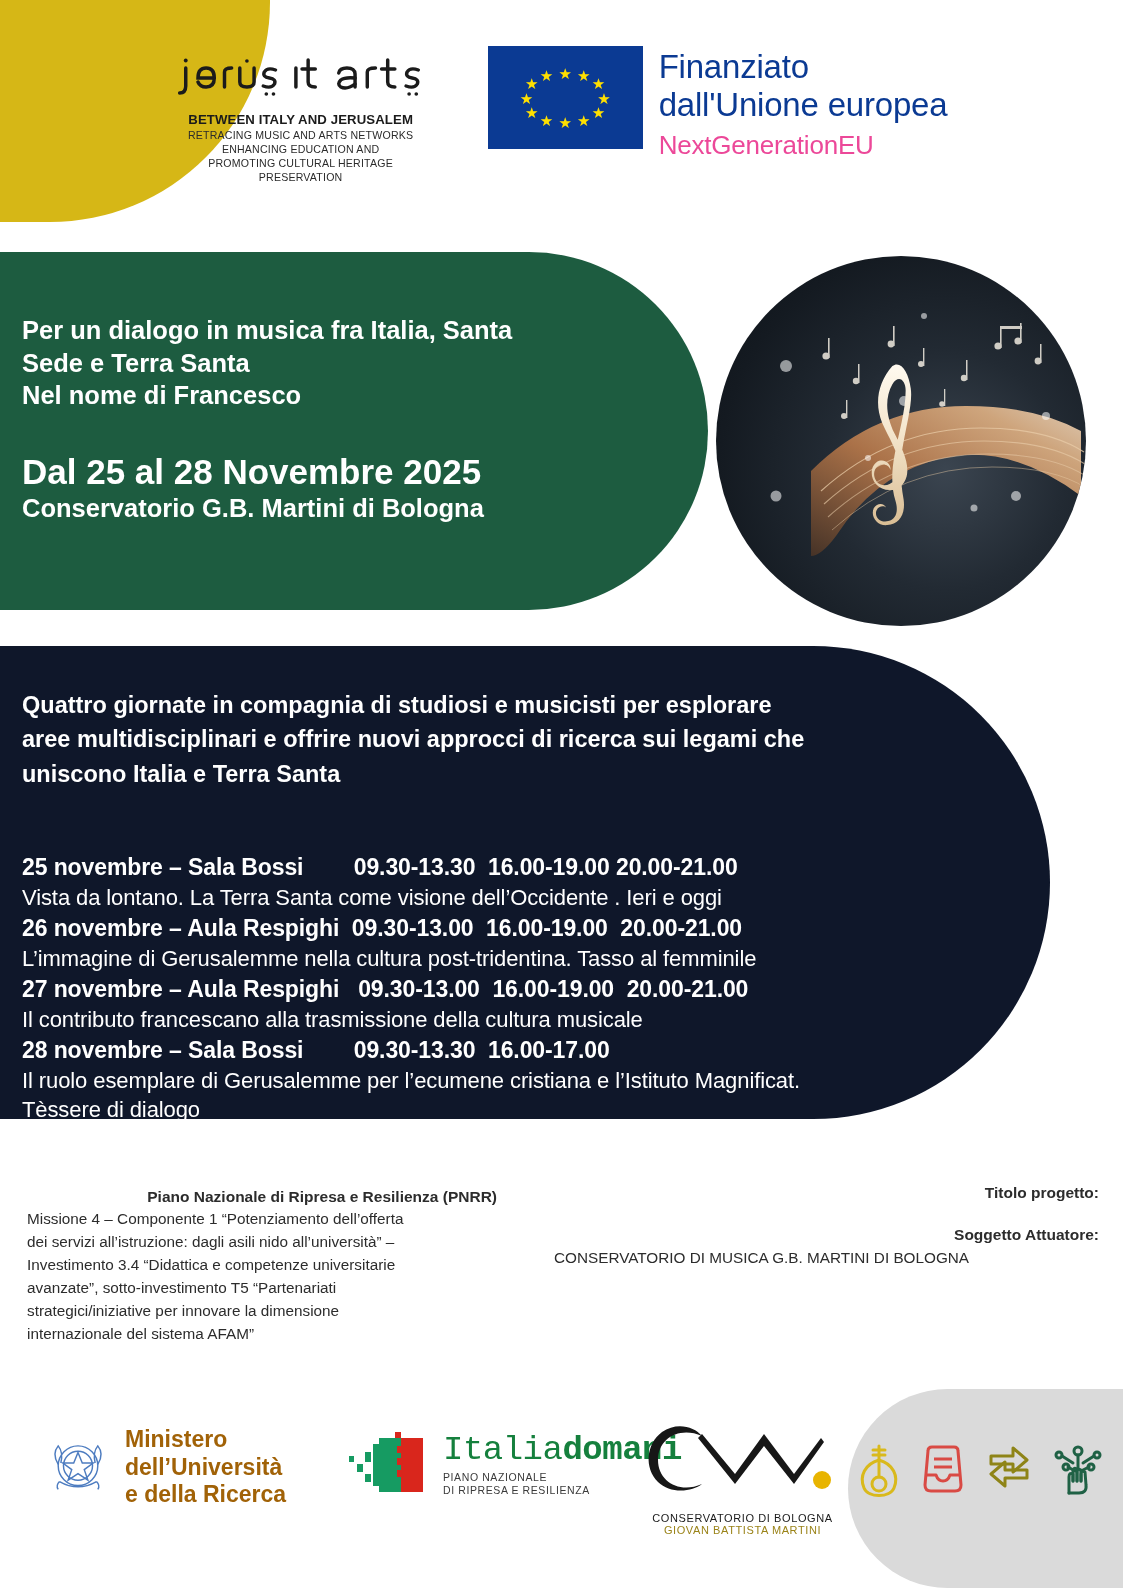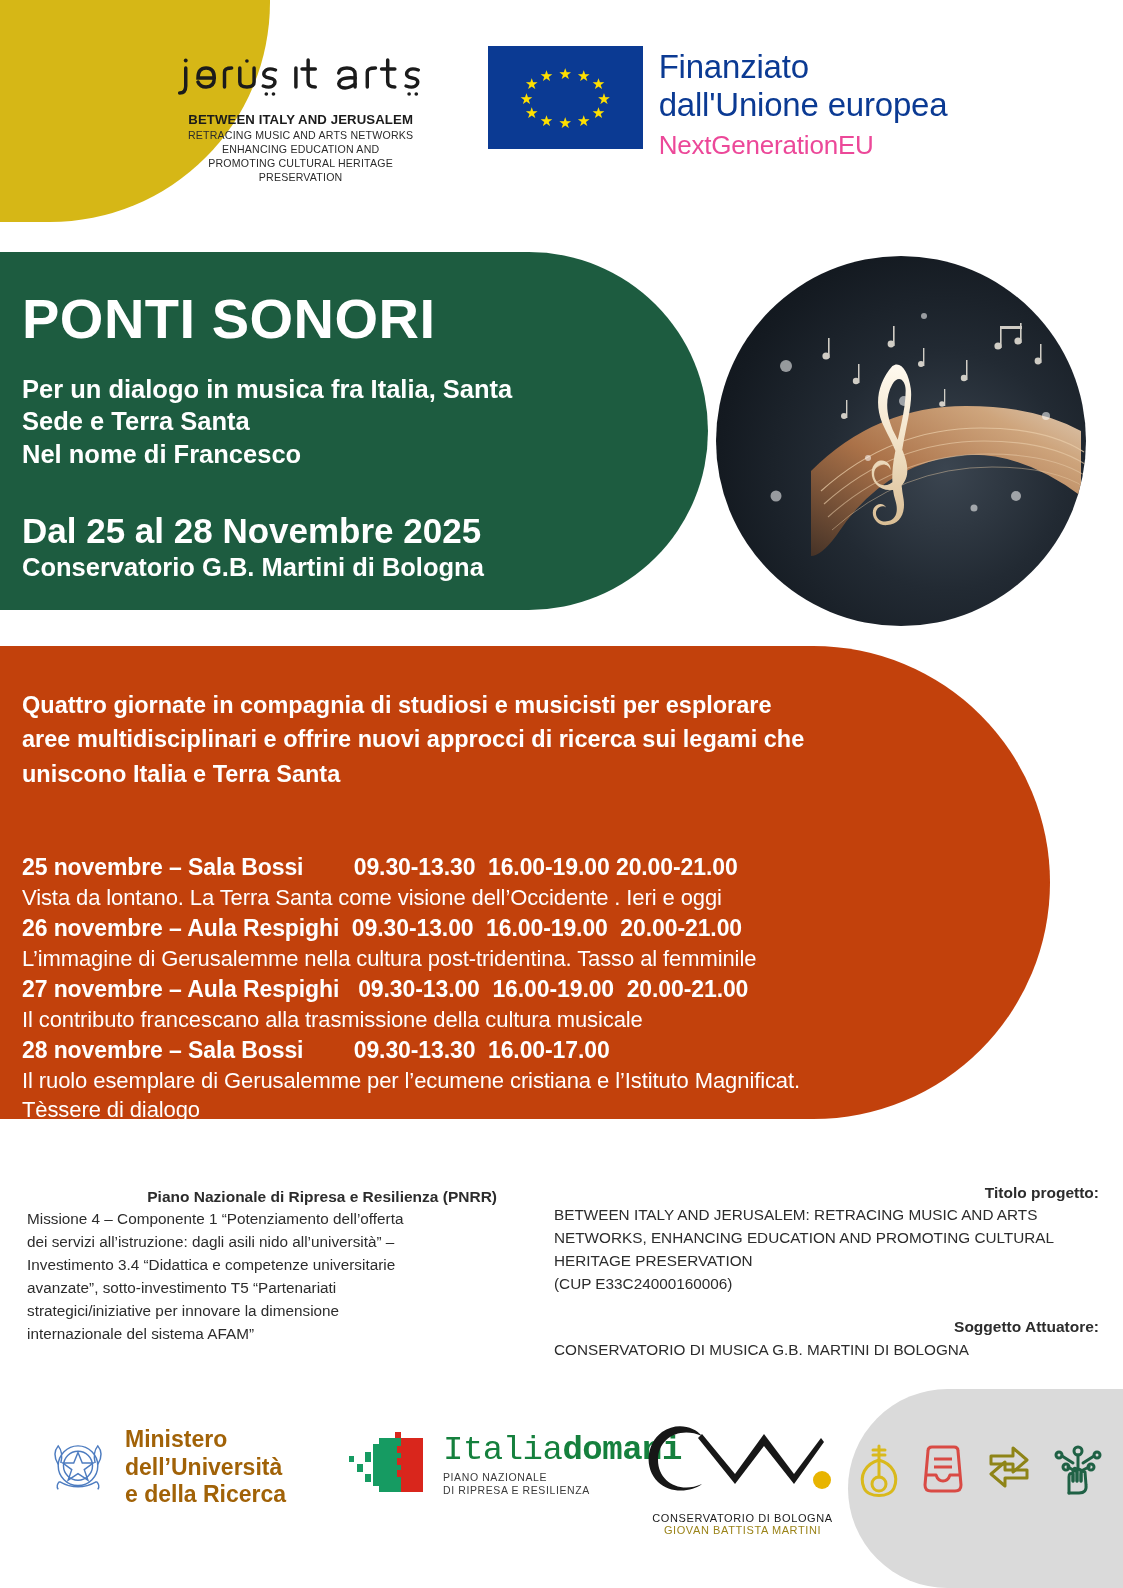--- a/index.html
+++ b/index.html
@@ -87,21 +87,21 @@
     position: absolute; left: 716px; top: 256px;
     width: 370px; height: 370px; border-radius: 50%;
     overflow: hidden;
     background: radial-gradient(circle at 62% 58%, #3b4550 0%, #222a33 38%, #141a21 72%, #0d1117 100%);
   }
 
   
   .red-panel {
     position: absolute; left: 0; top: 646px;
     width: 1050px; height: 473px;
-    background: #c2410c;
+    background: #0f172a;
     border-radius: 0 260px 260px 0;
     color: #ffffff;
     padding: 42px 40px 0 22px;
   }
   .red-intro {
     font-size: 23.5px; font-weight: bold; line-height: 1.46;
   }
   .schedule { margin-top: 62px; }
   .sched-head {
     font-size: 23px; font-weight: bold; line-height: 1.3;
@@ -226,21 +226,20 @@
       </div>
       <div class="eu-text">
         <div class="eu-line1" style="white-space:pre-line">Finanziato
 dall'Unione europea</div>
         <div class="eu-line2">NextGenerationEU</div>
       </div>
     </div>
   </div>
 
   <div class="green-panel">
-    <div class="hero-title">PONTI SONORI</div>
     <div class="hero-sub" style="white-space:pre-line">Per un dialogo in musica fra Italia, Santa
 Sede e Terra Santa
 Nel nome di Francesco</div>
     <div class="hero-dates">Dal 25 al 28 Novembre 2025</div>
     <div class="hero-venue">Conservatorio G.B. Martini di Bologna</div>
   </div>
 
   <div class="music-circle">
     <svg width="370" height="370" viewBox="0 0 370 370">
       <defs>
@@ -338,24 +337,20 @@
     <div class="info-body" style="white-space:pre-line">Missione 4 – Componente 1 “Potenziamento dell’offerta
 dei servizi all’istruzione: dagli asili nido all’università” –
 Investimento 3.4 “Didattica e competenze universitarie
 avanzate”, sotto-investimento T5 “Partenariati
 strategici/iniziative per innovare la dimensione
 internazionale del sistema AFAM”</div>
   </div>
 
   <div class="info-right">
     <div class="info-title">Titolo progetto:</div>
-    <div class="info-body" style="white-space:pre-line">BETWEEN ITALY AND JERUSALEM: RETRACING MUSIC AND ARTS
-NETWORKS, ENHANCING EDUCATION AND PROMOTING CULTURAL
-HERITAGE PRESERVATION
-(CUP E33C24000160006)</div>
     <div class="info-gap"></div>
     <div class="info-title">Soggetto Attuatore:</div>
     <div class="info-body">CONSERVATORIO DI MUSICA G.B. MARTINI DI BOLOGNA</div>
   </div>
 
   <div class="gray-blob"></div>
 
   <div class="footer">
 
     <div class="mur-logo">

